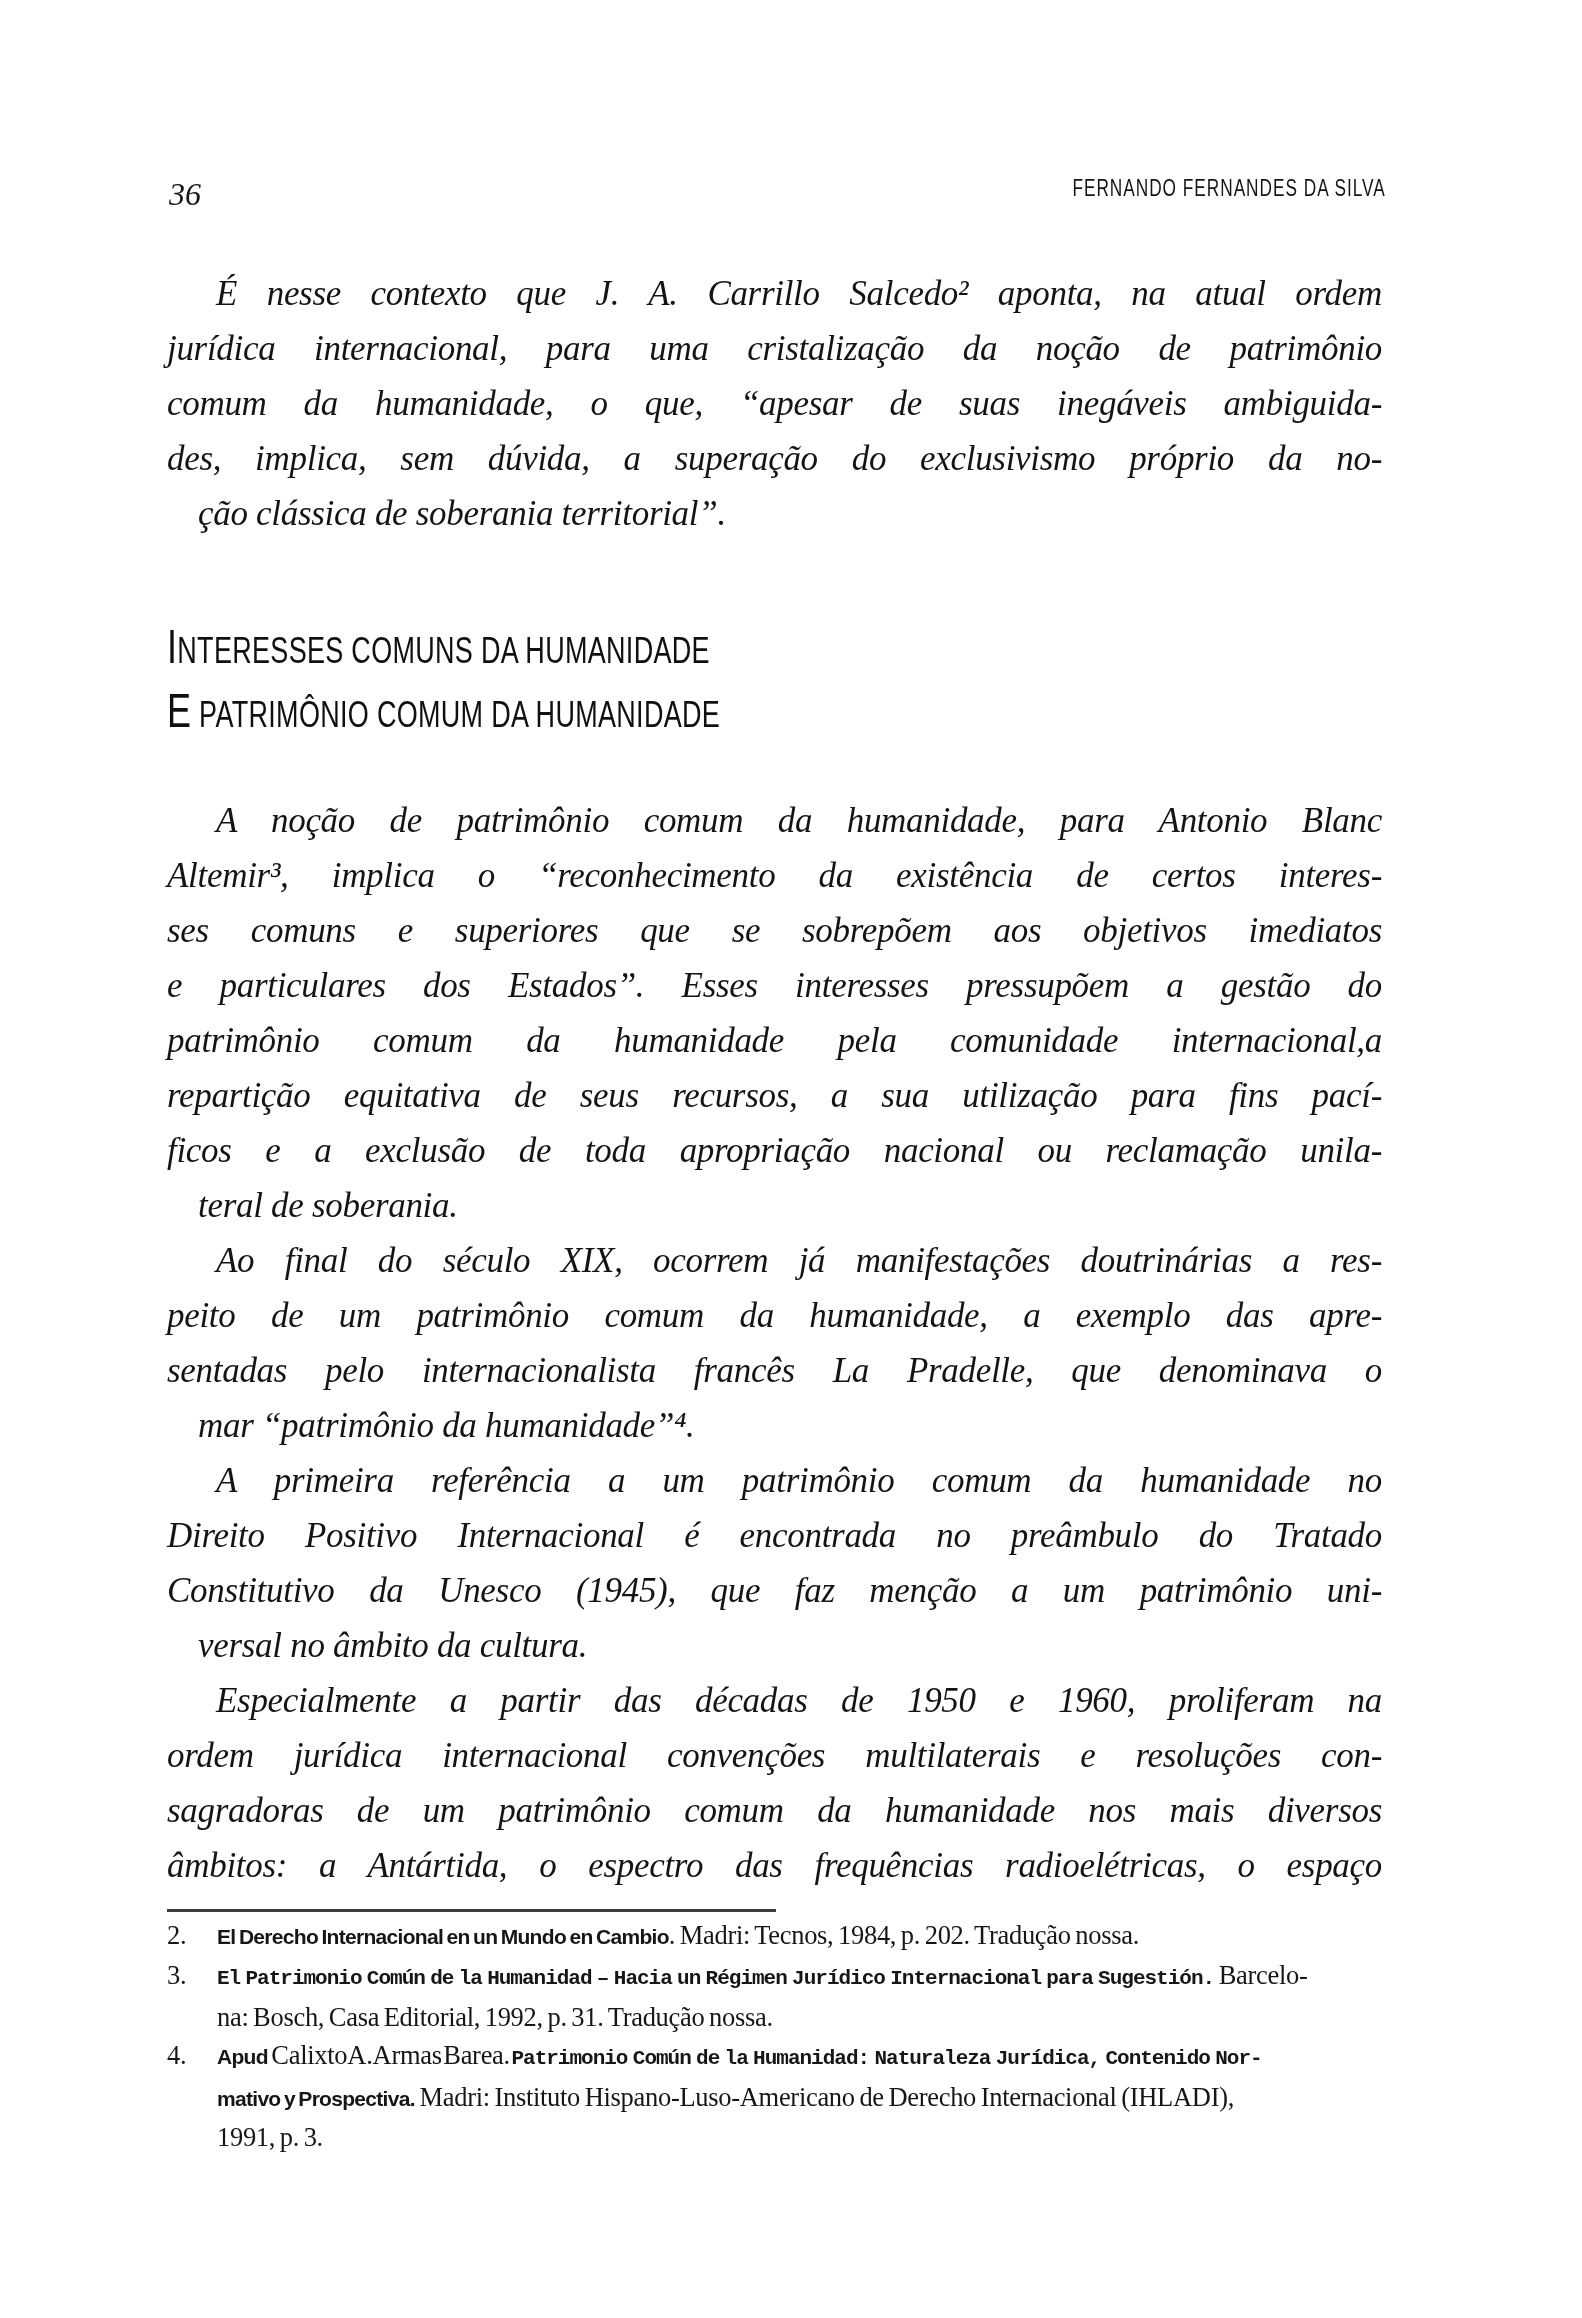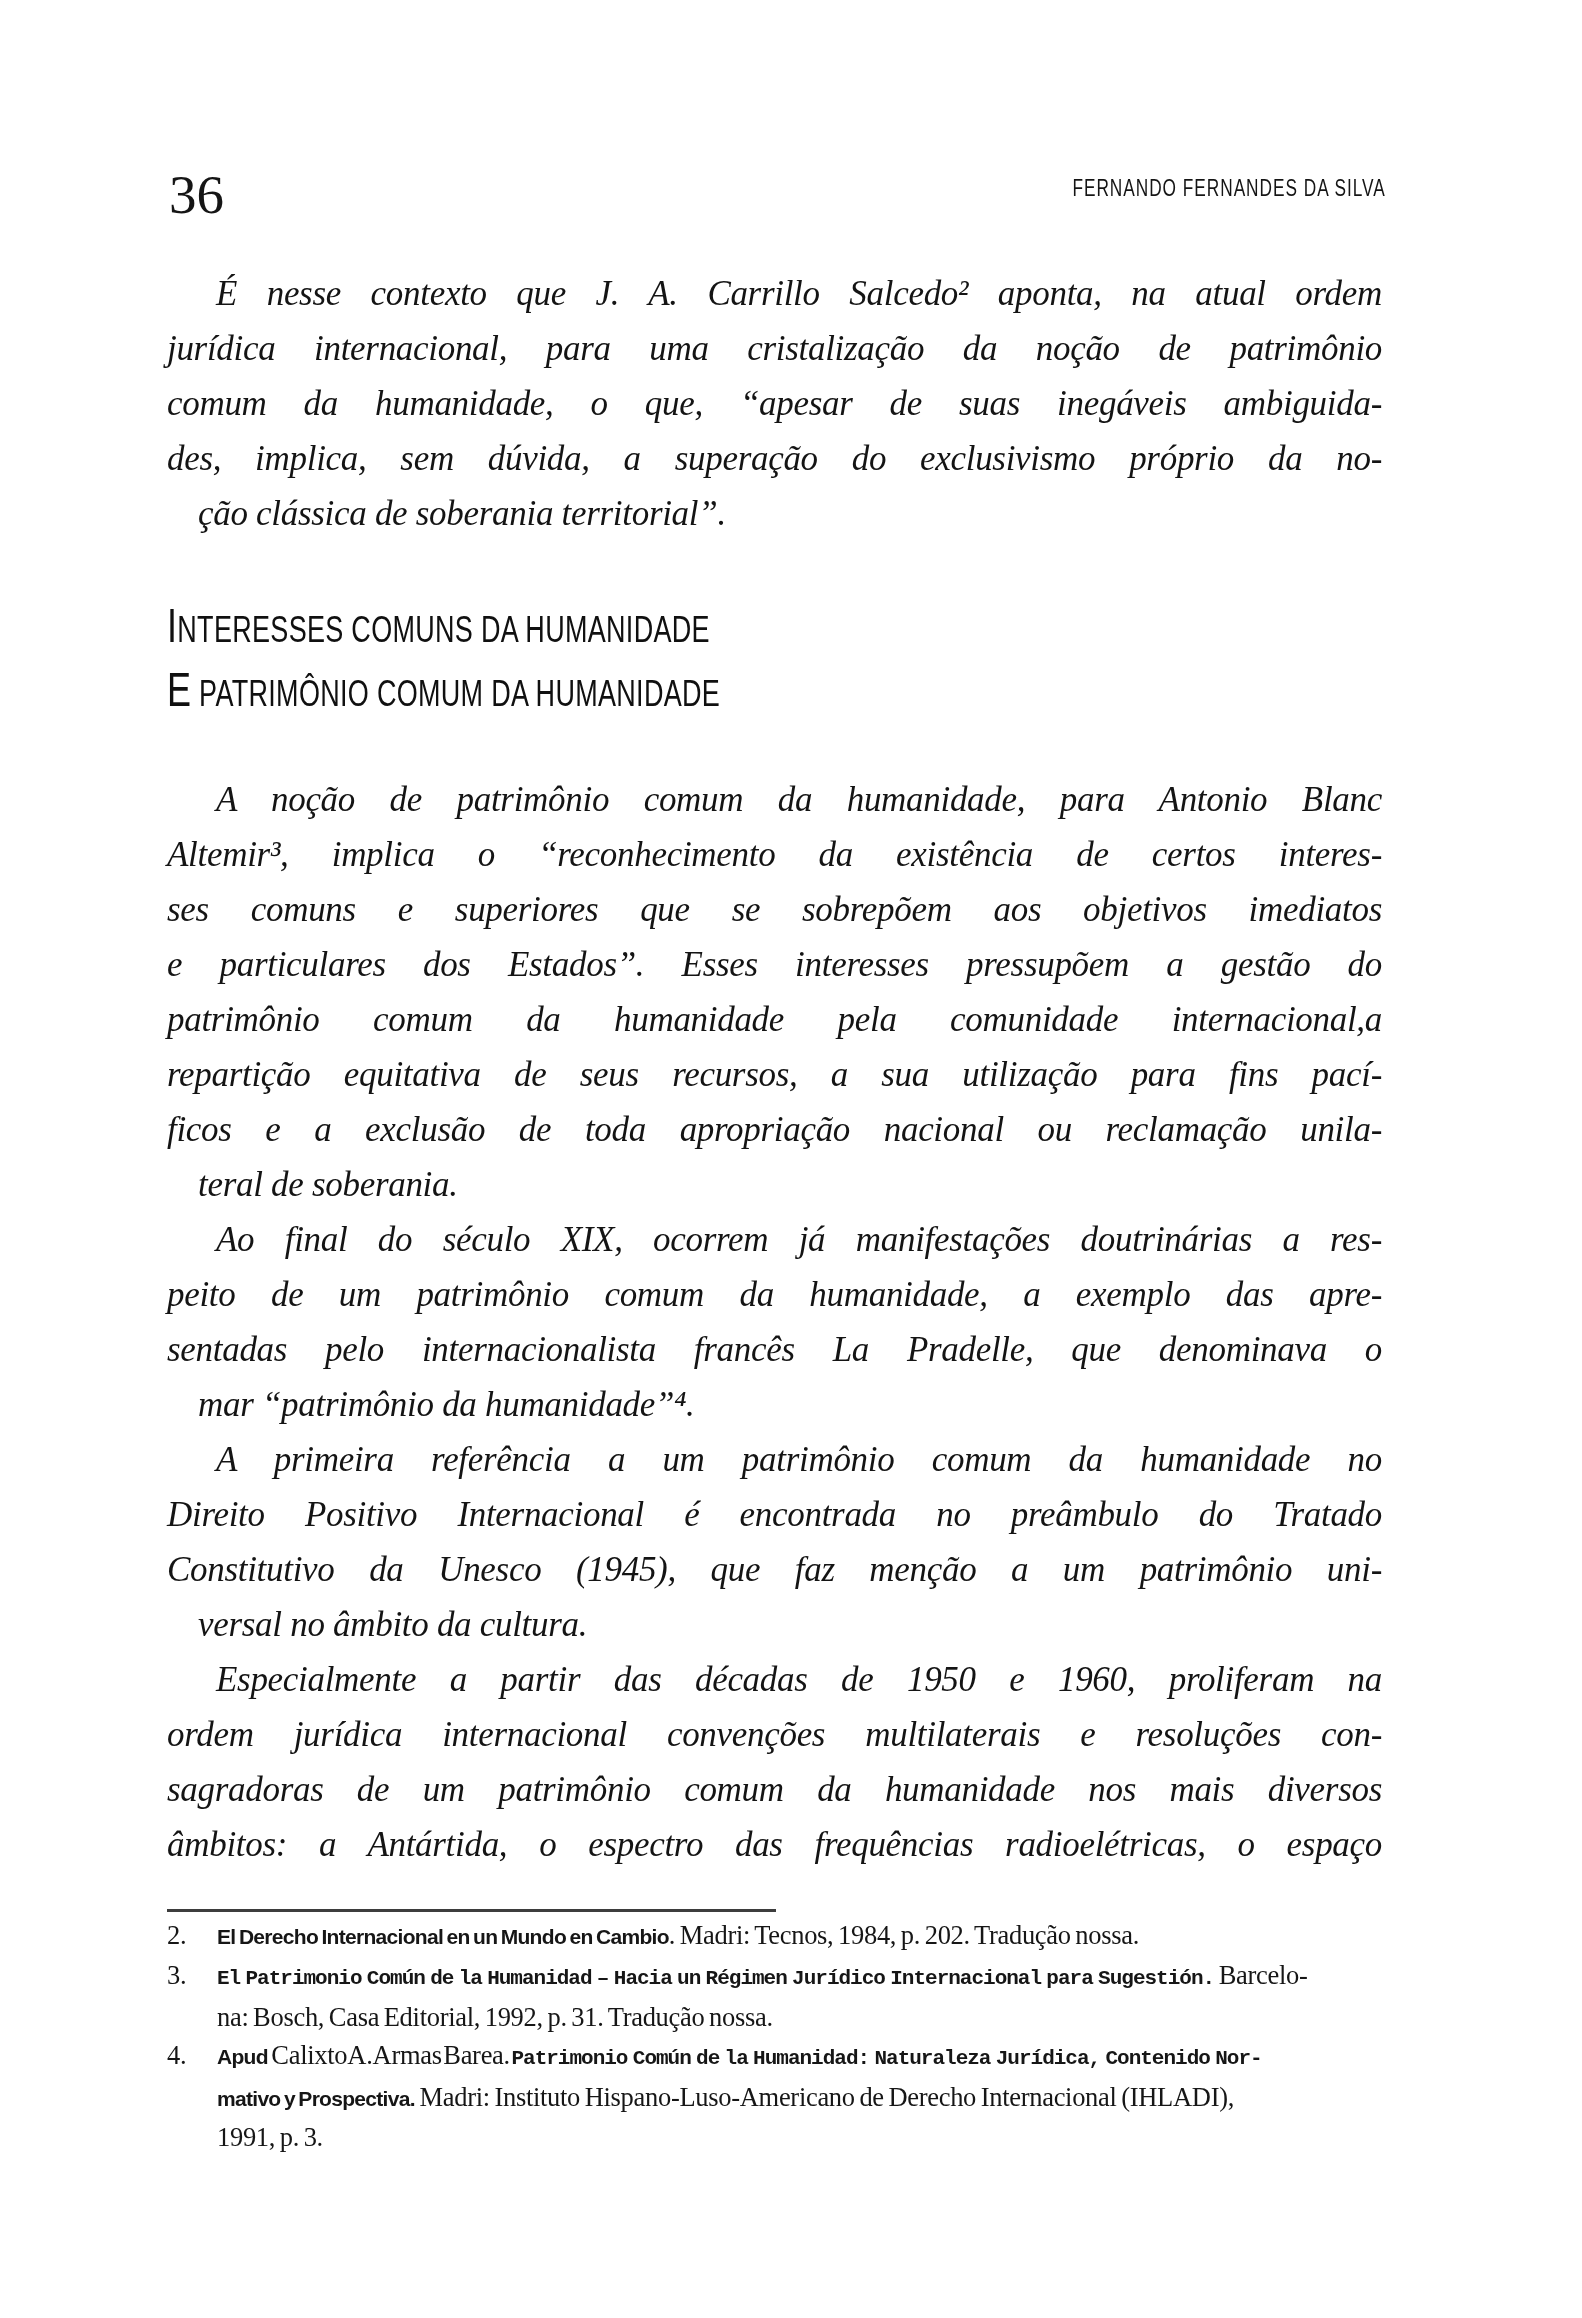--- a/index.html
+++ b/index.html
@@ -5,40 +5,40 @@
   html,body{margin:0;padding:0;}
   body{
     width:1582px;height:2319px;position:relative;
     background:#ffffff;color:#111;
     font-family:"Liberation Serif","DejaVu Serif",serif;
     overflow:hidden;
   }
   
   .pagenum{
     position:absolute;left:169px;top:174px;
-    font-size:55px;line-height:41px;color:#151515;
+    font-style:italic;font-size:32px;line-height:41px;color:#151515;
   }
   .runhead{
     position:absolute;right:196px;top:176px;text-align:right;
     font-family:"Liberation Sans","DejaVu Sans",sans-serif;
     font-size:23px;line-height:25.6px;letter-spacing:1.3px;color:#151515;
   }
   .runhead .inner{display:inline-block;transform:scaleX(.75);transform-origin:100% 50%;}
   
   .column{
     position:absolute;left:167px;top:266px;width:1215px;
     font-size:35px;line-height:55px;letter-spacing:-0.3px;color:#141414;
   }
   .para{margin:0;}
   .line{text-align:justify;text-align-last:justify;font-style:italic;}
   .line.first{text-indent:49px;}
   .line.last{text-align-last:left;margin-left:31px;}
   
   .heading{
-    margin-top:55px;margin-bottom:48px;
+    margin-top:76px;margin-bottom:48px;
     font-family:"Liberation Sans","DejaVu Sans",sans-serif;
     line-height:60px;letter-spacing:0.4px;color:#101010;
   }
   .h-line{white-space:nowrap;}
   .h-line .inner{display:inline-block;transform:scaleX(.75);transform-origin:0 50%;}
   .h-lead{font-size:48px;}
   .h-rest{font-size:36px;}
   
   .fnsep{
     position:absolute;left:167px;top:1909px;width:609px;height:2.6px;

